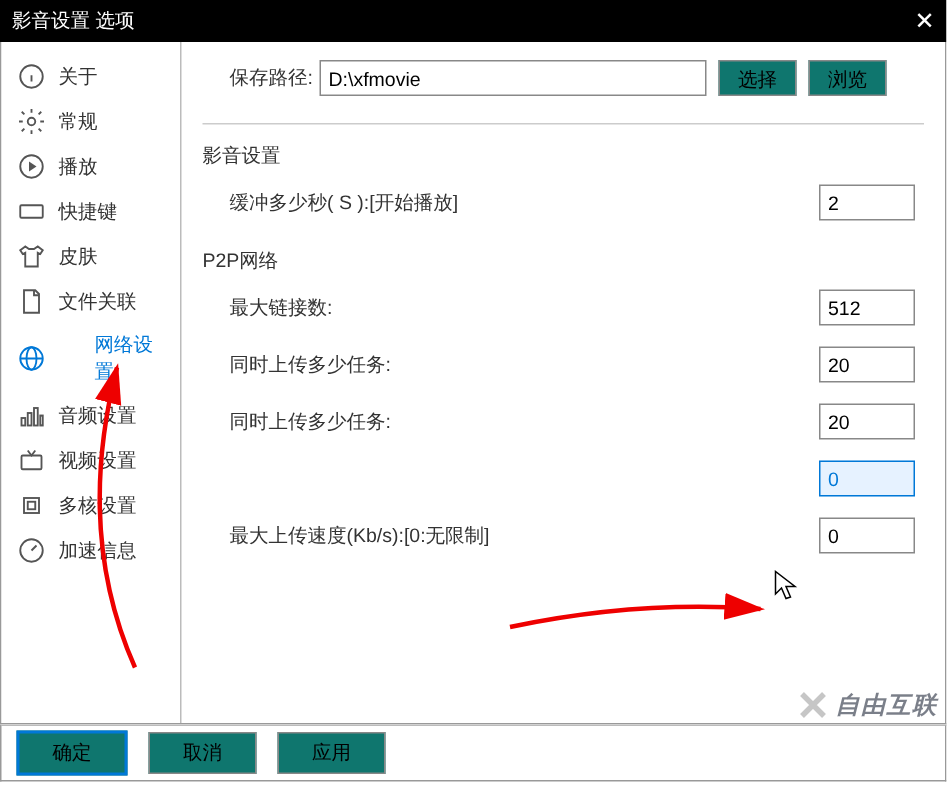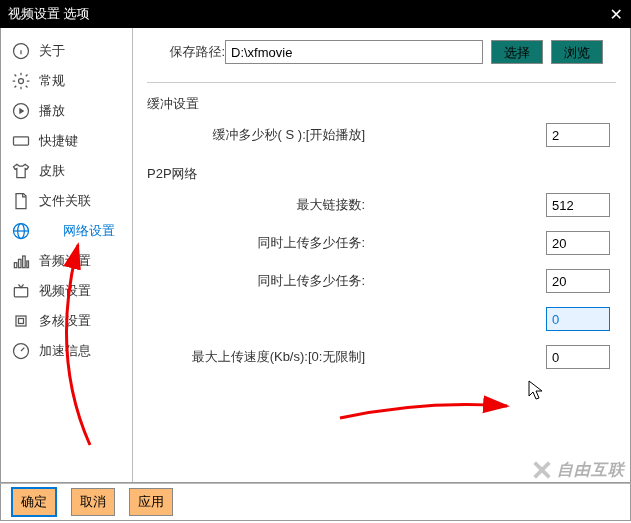--- a/index.html
+++ b/index.html
@@ -2,57 +2,57 @@
 <html><head>
 <meta charset="utf-8">
 <style>
 * { box-sizing: border-box; margin: 0; padding: 0; font-family: "Microsoft YaHei", sans-serif; }
 body { background: #fff; width: 631px; height: 523px; overflow: hidden; position: relative; }
 
 .titlebar { background: #000; color: #fff; height: 28px; display: flex; align-items: center; padding: 0 8px; font-size: 13px; justify-content: space-between; }
 .titlebar .close { font-size: 16px; cursor: pointer; }
 
 .main { display: flex; height: 455px; border: 1px solid #999; border-top: none; }
-.sidebar { width: 132px; border-right: 1px solid #bbb; padding-top: 8px; background: #fff; }
+.sidebar { width: 120px; border-right: 1px solid #bbb; padding-top: 8px; background: #fff; }
 .sidebar-item { display: flex; align-items: center; padding: 5px 10px; font-size: 13px; color: #333; cursor: pointer; gap: 8px; }
 .sidebar-item.active { color: #0078d7; gap: 32px; }
 .sidebar-item .icon { width: 20px; height: 20px; display: flex; align-items: center; justify-content: center; }
 .sidebar-item .icon svg { width: 20px; height: 20px; stroke: #555; fill: none; stroke-width: 1.5; }
 .sidebar-item.active .icon svg { stroke: #0078d7; }
 
 .content { flex: 1; padding: 12px 14px; font-size: 13px; color: #333; overflow-y: auto; position: relative; }
 .section-title { margin-bottom: 10px; font-size: 13px; }
 .section { margin-bottom: 18px; }
 .row { display: flex; align-items: center; margin-bottom: 14px; padding-left: 18px; }
-.row .label { width: 200px; font-size: 13px; text-align: right; }
+.row .label { width: 200px; font-size: 13px; }
 .row .label.short { width: 60px; }
 .row input.text { border: 1px solid #888; padding: 3px 5px; font-size: 13px; height: 24px; }
 .row input.wide { width: 258px; }
 .row input.num { width: 64px; margin-left: auto; margin-right: 6px; }
 .row input.num.focused { border: 1px solid #0078d7; color: #0078d7; background: #e6f2ff; }
 .btn-small { border: 1px solid #888; background: #0f766e; padding: 3px 12px; font-size: 13px; cursor: pointer; margin-left: 8px; height: 24px; }
 
 .footer { height: 38px; border: 1px solid #999; border-top: 1px solid #bbb; display: flex; align-items: center; padding: 0 10px; gap: 14px; background: #fff; }
-.footer button { border: 1px solid #888; background: #fdba74; padding: 4px 8px; font-size: 13px; cursor: pointer; }
+.footer button { border: 1px solid #888; background: #0f766e; padding: 4px 22px; font-size: 13px; cursor: pointer; }
 .footer button.primary { border: 2px solid #0078d7; }
 
 .cursor { position: absolute; left: 395px; top: 352px; pointer-events: none; }
 .arrow-red { position: absolute; pointer-events: none; }
 .arrow1 { left: 40px; top: 235px; }
 .arrow2 { left: 335px; top: 380px; }
 
-.watermark { position: absolute; right: 6px; bottom: 42px; font-size: 16px; font-weight: bold; color: #737373; font-style: italic; opacity: 0.55; letter-spacing: 1px; display: flex; align-items: center; gap: 4px; }
+.watermark { position: absolute; right: 6px; bottom: 42px; font-size: 16px; font-weight: bold; color: #0f172a; font-style: italic; opacity: 0.55; letter-spacing: 1px; display: flex; align-items: center; gap: 4px; }
 .watermark svg { width: 22px; height: 22px; }
 hr.sep { border: none; border-top: 1px solid #ccc; margin: 0 0 12px 0; }
 </style>
 </head>
 <body>
 
 <div class="titlebar">
-  <span>视频设置 选项</span>
+  <span>影音设置 选项</span>
   <span class="close">✕</span>
 </div>
 
 <div class="main">
   <div class="sidebar">
     <div class="sidebar-item">
       <span class="icon">
           <svg viewBox="0 0 24 24">
             <circle cx="12" cy="12" r="9"></circle>
             <line x1="12" y1="8" x2="12" y2="8"></line>
@@ -161,21 +161,21 @@
     <div class="section">
       <div class="row">
         <span class="label short">保存路径:</span>
         <input class="text wide" value="D:\xfmovie" style="">
         <button class="btn-small">选择</button>
         <button class="btn-small">浏览</button>
       </div>
     </div>
     <hr class="sep">
     <div class="section">
-      <div class="section-title">缓冲设置</div>
+      <div class="section-title">影音设置</div>
       <div class="row">
         <span class="label">缓冲多少秒( S ):[开始播放]</span>
         <input class="text num" value="2" style="">
       </div>
     </div>
     <div class="section">
       <div class="section-title">P2P网络</div>
       <div class="row">
         <span class="label">最大链接数:</span>
         <input class="text num" value="512" style="">

